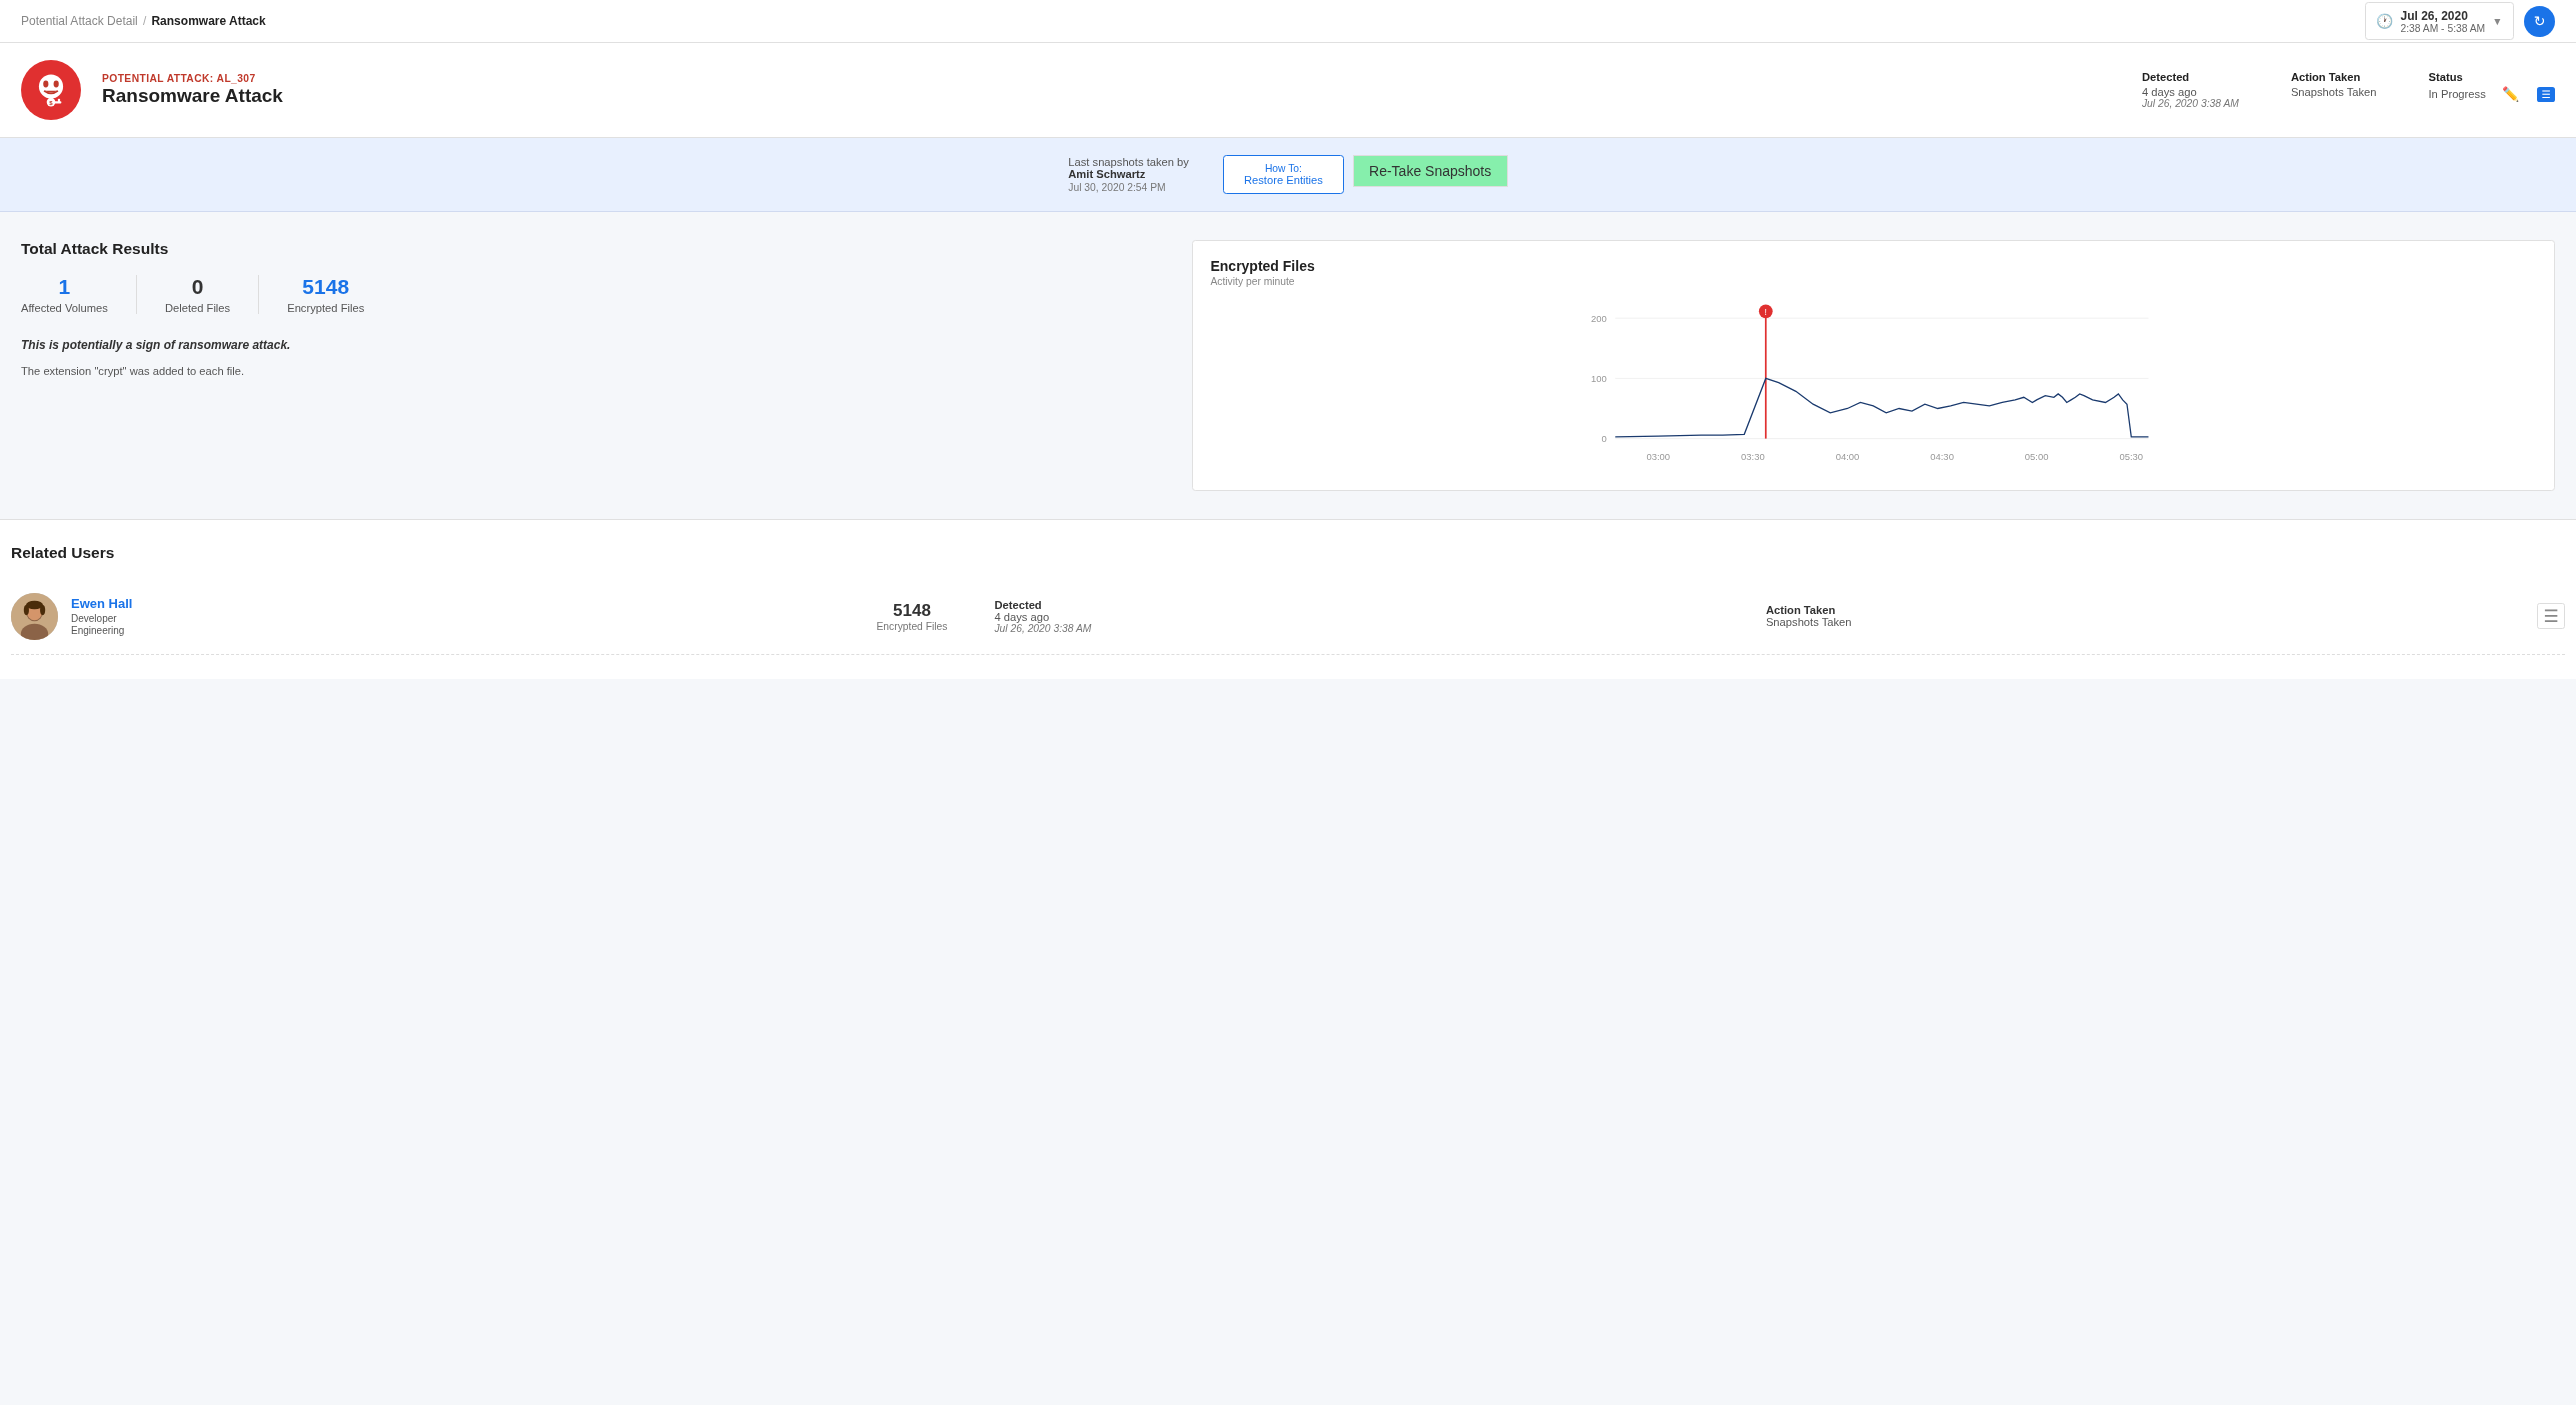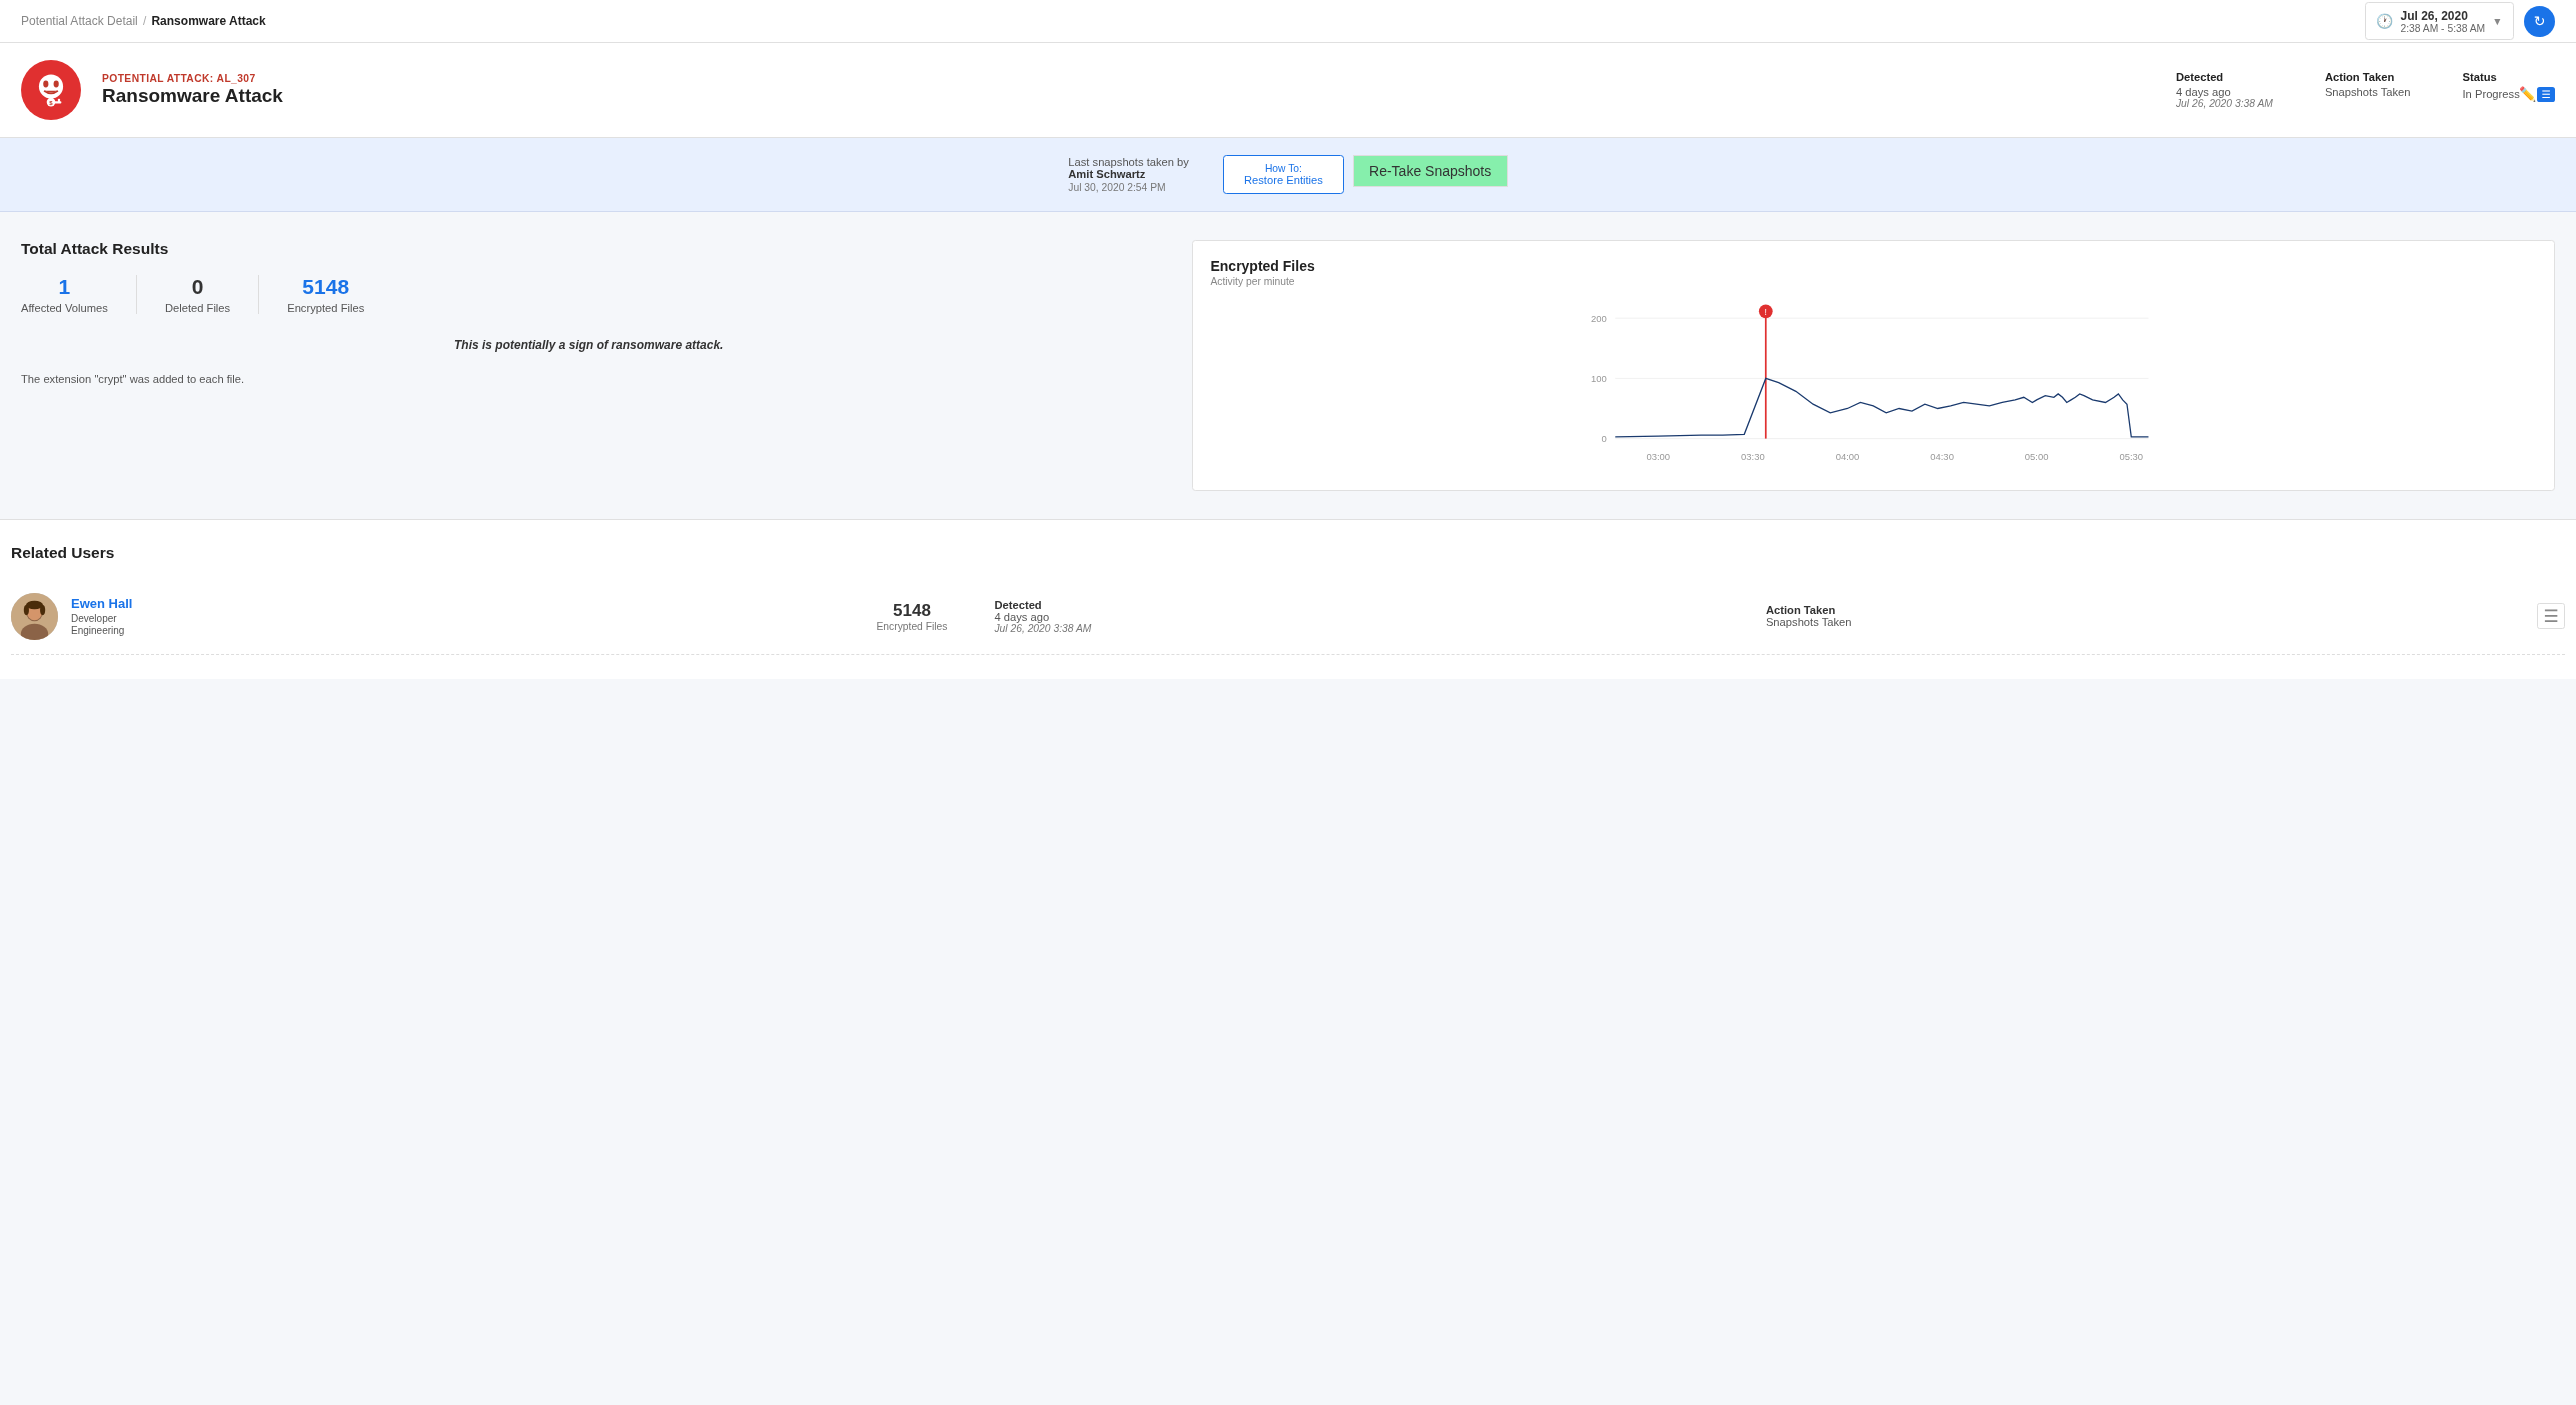--- a/index.html
+++ b/index.html
@@ -29,21 +29,21 @@
       display: flex; align-items: center; justify-content: center; flex-shrink: 0;
     }
     .attack-icon-wrap svg { width: 38px; height: 38px; }
     .attack-info { flex: 1; }
     .attack-label { color: #c0392b; font-weight: 600; font-size: 10.3px; letter-spacing: 0.4px; }
     .attack-title { font-size: 19px; font-weight: 700; color: #222; margin-top: 1.7px; }
     .header-meta { display: flex; gap: 52px; align-items: flex-start; margin-left: auto; }
     .meta-item .meta-label { font-size: 11.2px; font-weight: 600; color: #222; margin-bottom: 3.4px; }
     .meta-item .meta-value { font-size: 11.2px; color: #555; }
     .meta-item .meta-value-italic { font-size: 10.3px; color: #777; font-style: italic; }
-    .status-block { display: flex; align-items: center; gap: 0; }
+    .status-block { display: flex; align-items: center; gap: 17px; }
     .status-text { color: #555; font-size: 11.2px; }
     .edit-icon { color: #888; cursor: pointer; font-size: 14px; }
     .notes-icon { background: #1a73e8; color: #fff; border-radius: 2.6px; padding: 1.7px 4.3px; font-size: 10.3px; cursor: pointer; }
 
     
     .snapshot-banner {
       background: #e8f0fe; padding: 17px 21px; display: flex; align-items: center; gap: 34px;
       border-bottom: 0.9px solid #d0daf0;
     }
     .snapshot-info { font-size: 11.2px; color: #555; }
@@ -70,21 +70,21 @@
     .stats-row { display: flex; align-items: center; gap: 0; margin-bottom: 24px; }
     .stat-item { text-align: center; padding: 0 28px 0 0; }
     .stat-item:not(:last-child) { border-right: 0.9px solid #ddd; margin-right: 28px; }
     .stat-num { font-size: 21px; font-weight: 700; color: #1a73e8; margin-bottom: 3.4px; }
     .stat-num.neutral { color: #333; }
     .stat-label { font-size: 11.2px; color: #555; }
 
     
     .desc-text { font-size: 12px; color: #555; margin-bottom: 10.3px; line-height: 1.6; }
     .desc-text .link { color: #1a73e8; text-decoration: none; font-weight: 500; }
-    .desc-bold { font-weight: 700; font-style: italic; font-size: 12px; color: #333; margin-bottom: 21px; text-align: center; }
+    .desc-bold { font-weight: 700; font-style: italic; font-size: 12px; color: #333; margin-bottom: 13px; }
     .desc-ext { font-size: 11.2px; color: #555; }
 
     
     .chart-section { background: #fff; border-radius: 3.4px; padding: 17px; border: 0.9px solid #e0e0e0; }
     .chart-title { font-size: 14px; font-weight: 700; color: #222; margin-bottom: 1.7px; }
     .chart-subtitle { font-size: 10.3px; color: #888; margin-bottom: 14px; }
     .chart-area { position: relative; height: 172px; }
     svg.chart-svg { width: 100%; height: 100%; }
 
     

